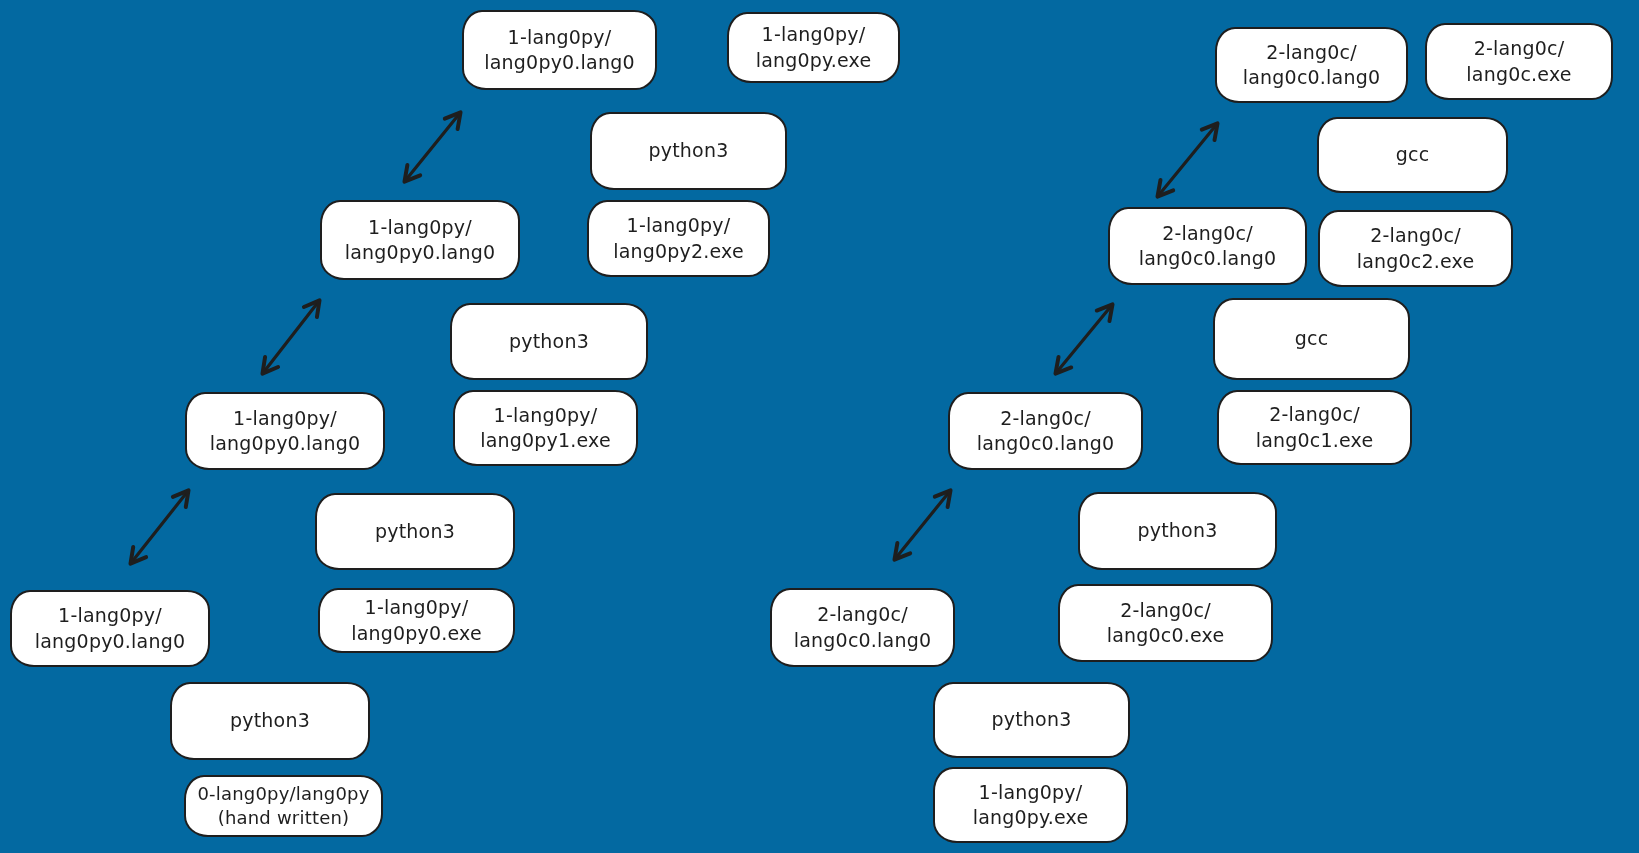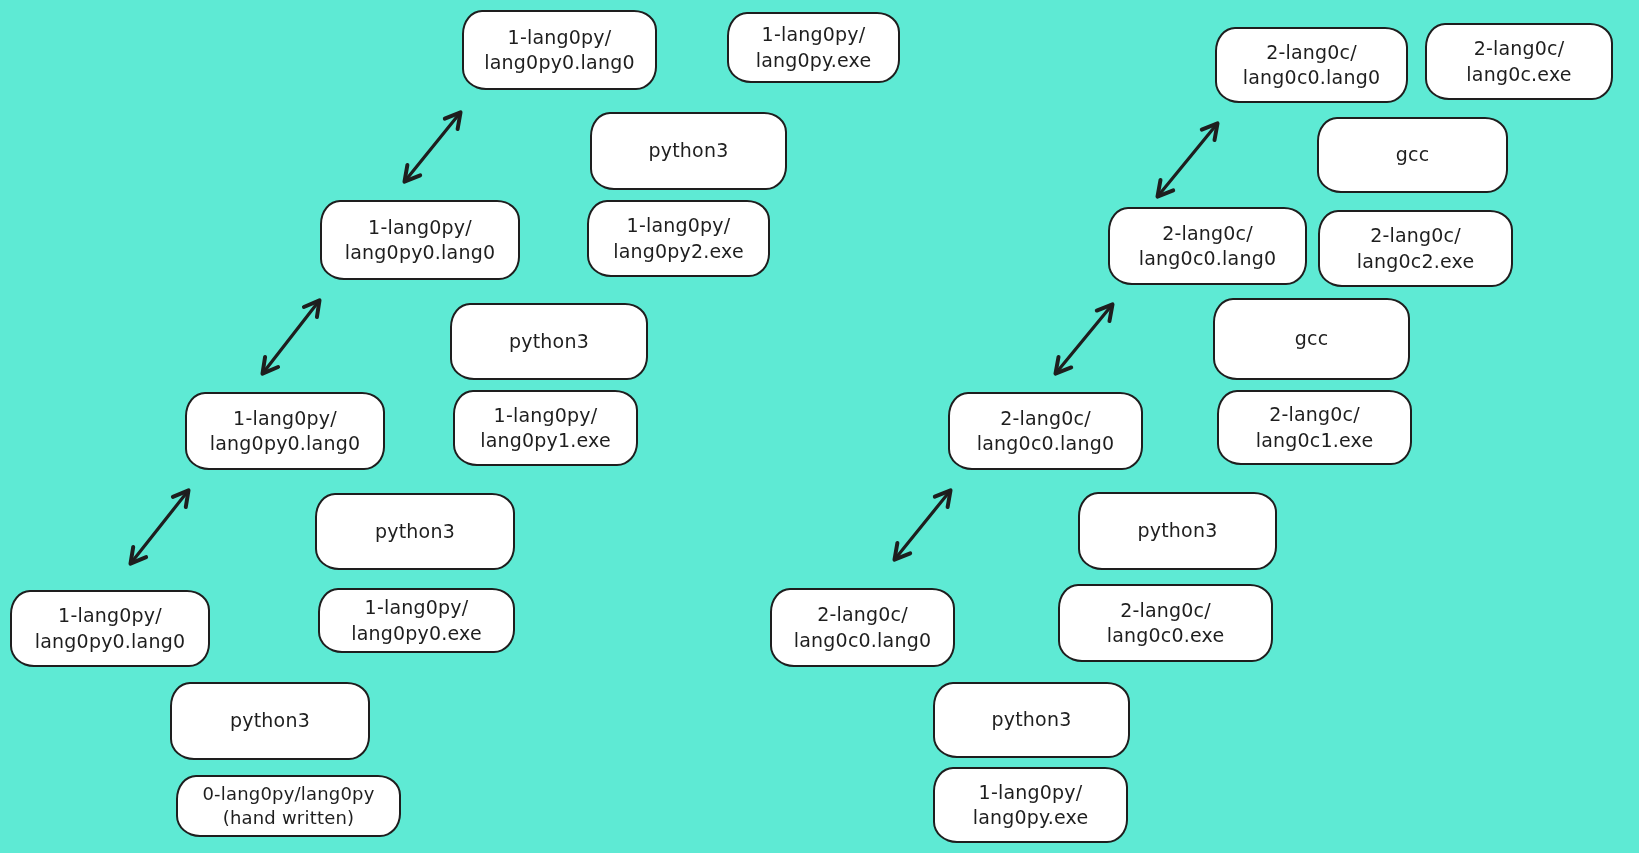--- a/index.html
+++ b/index.html
@@ -4,21 +4,21 @@
 <style>
   html, body {
     margin: 0;
     padding: 0;
     background: #ffffff;
   }
   .canvas {
     position: relative;
     width: 1639px;
     height: 853px;
-    background: #5eead4;
+    background: #0369a1;
     font-family: "DejaVu Sans", "Liberation Sans", sans-serif;
     color: #1e1e1e;
     overflow: hidden;
     text-decoration: underline;
   }
   .node {
     position: absolute;
     box-sizing: border-box;
     border: 2.5px solid #1e1e1e;
     border-radius: 20px 23px 21px 24px / 24px 20px 23px 21px;
@@ -60,21 +60,21 @@
   <div class="node" style="left:185px;top:392px;width:200px;height:78px">1-lang0py/
 lang0py0.lang0</div>
   <div class="node" style="left:453px;top:390px;width:185px;height:76px">1-lang0py/
 lang0py1.exe</div>
   <div class="node" style="left:315px;top:493px;width:200px;height:77px">python3</div>
   <div class="node" style="left:10px;top:590px;width:200px;height:77px">1-lang0py/
 lang0py0.lang0</div>
   <div class="node" style="left:318px;top:588px;width:197px;height:65px">1-lang0py/
 lang0py0.exe</div>
   <div class="node" style="left:170px;top:682px;width:200px;height:78px">python3</div>
-  <div class="node small" style="left:176px;top:775px;width:225px;height:62px">0-lang0py/lang0py
+  <div class="node small" style="left:184px;top:775px;width:199px;height:62px">0-lang0py/lang0py
 (hand written)</div>
 
   <div class="node" style="left:1215px;top:27px;width:193px;height:76px">2-lang0c/
 lang0c0.lang0</div>
   <div class="node" style="left:1425px;top:23px;width:188px;height:77px">2-lang0c/
 lang0c.exe</div>
   <div class="node" style="left:1317px;top:117px;width:191px;height:76px">gcc</div>
   <div class="node" style="left:1108px;top:207px;width:199px;height:78px">2-lang0c/
 lang0c0.lang0</div>
   <div class="node" style="left:1318px;top:210px;width:195px;height:77px">2-lang0c/

